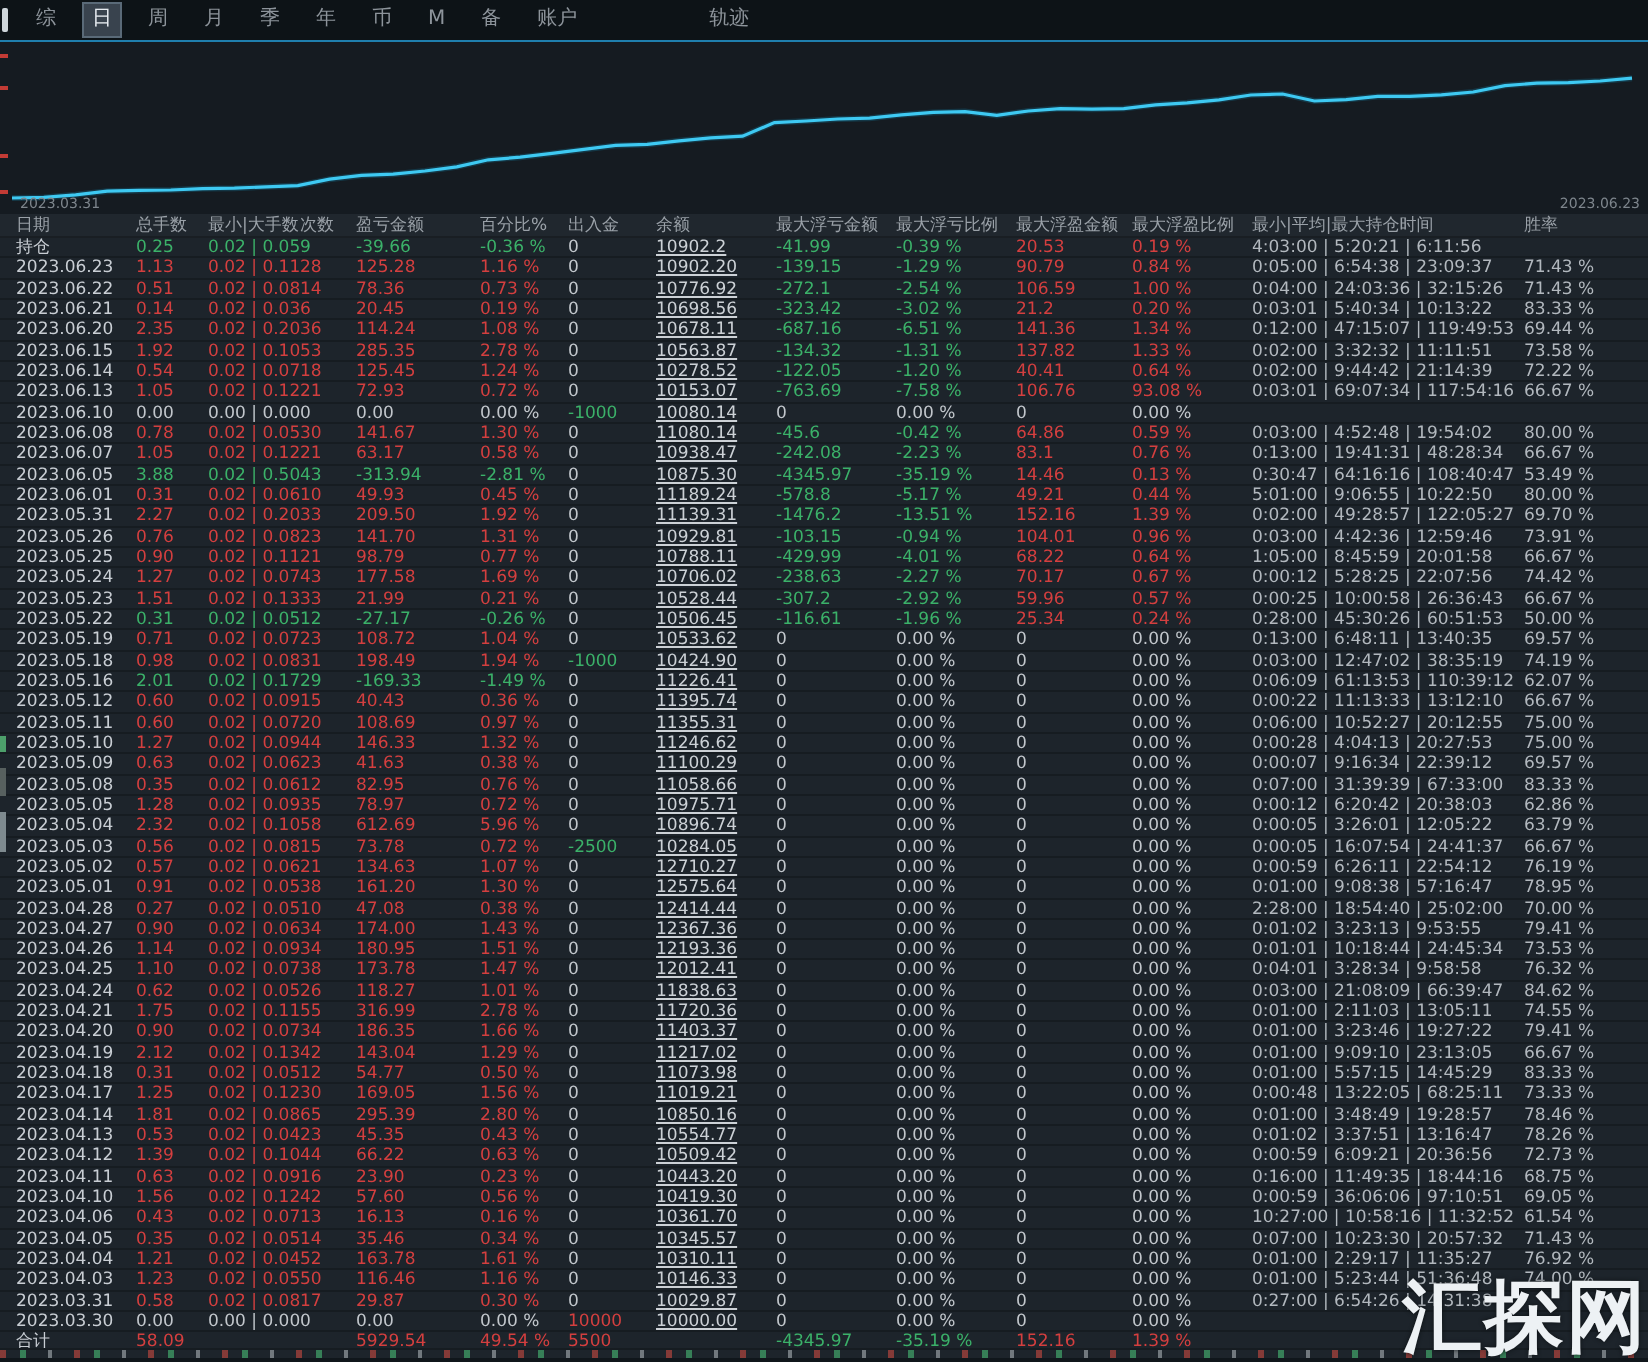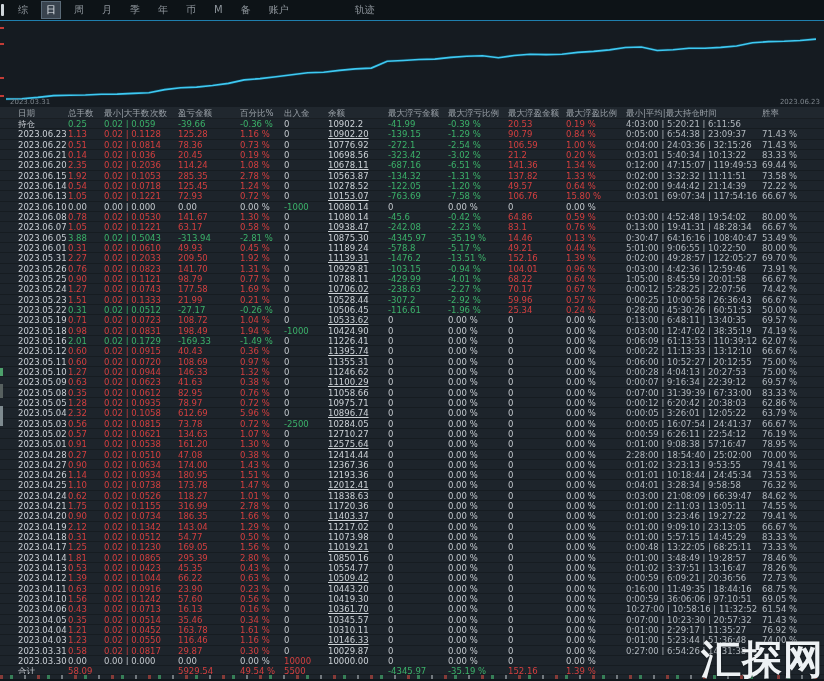--- a/index.html
+++ b/index.html
@@ -28,21 +28,21 @@
   .axis-date.left{left:10px;} .axis-date.right{right:4px;}
   .tick{position:absolute;left:0;width:4px;height:2px;background:#c23b35;}
 
   
   .table{position:relative;background:#1d242b;}
   .row{display:grid;
        grid-template-columns:68px 36px 46px 28px 62px 44px 44px 60px 60px 60px 58px 60px 136px 62px;
        height:10.34px;line-height:10.4px;font-size:8.5px;white-space:nowrap;
        border-bottom:1px solid rgba(0,0,0,.22);box-sizing:border-box;}
   .row>span{overflow:hidden;}
-  .row>span:first-child{padding-left:18px;}
+  .row>span:first-child{padding-left:8px;}
   .hdr{height:12px;line-height:12px;color:#9aa1a8;background:#20272e;}
   .c-date{color:#c9ced4;} .c-dim{color:#b2b8be;} .c-bal{color:#ccd1d6;text-decoration:underline;}
   .pos{color:var(--red);} .neg{color:var(--green);} .zero{color:#c2c7cc;}
   .totals{height:9px;overflow:hidden;}
   .cut-strip{height:4px;background:
      repeating-linear-gradient(90deg,#a8423c 0 3px,transparent 3px 10px,
         #3f9d66 10px 13px,transparent 13px 24px,#8d9499 24px 26px,transparent 26px 37px);
      opacity:.75;}
 
   
@@ -206,38 +206,38 @@
           <span class="c-date">2023.06.14</span>
           <span class="pos">0.54</span>
           <span class="pos">0.02 | 0.07</span>
           <span class="pos">18</span>
           <span class="pos">125.45</span>
           <span class="pos">1.24 %</span>
           <span class="zero">0</span>
           <span class="c-bal">10278.52</span>
           <span class="neg">-122.05</span>
           <span class="neg">-1.20 %</span>
-          <span class="pos">49.57</span>
+          <span class="pos">40.41</span>
           <span class="pos">0.64 %</span>
           <span class="c-dim">0:02:00 | 9:44:42 | 21:14:39</span>
           <span class="c-dim">72.22 %</span>
         </div>
         <div class="row">
           <span class="c-date">2023.06.13</span>
           <span class="pos">1.05</span>
           <span class="pos">0.02 | 0.12</span>
           <span class="pos">21</span>
           <span class="pos">72.93</span>
           <span class="pos">0.72 %</span>
           <span class="zero">0</span>
           <span class="c-bal">10153.07</span>
           <span class="neg">-763.69</span>
           <span class="neg">-7.58 %</span>
           <span class="pos">106.76</span>
-          <span class="pos">15.80 %</span>
+          <span class="pos">93.08 %</span>
           <span class="c-dim">0:03:01 | 69:07:34 | 117:54:16</span>
           <span class="c-dim">66.67 %</span>
         </div>
         <div class="row">
           <span class="c-date">2023.06.10</span>
           <span class="zero">0.00</span>
           <span class="zero">0.00 | 0.00</span>
           <span class="zero">0</span>
           <span class="zero">0.00</span>
           <span class="zero">0.00 %</span>

